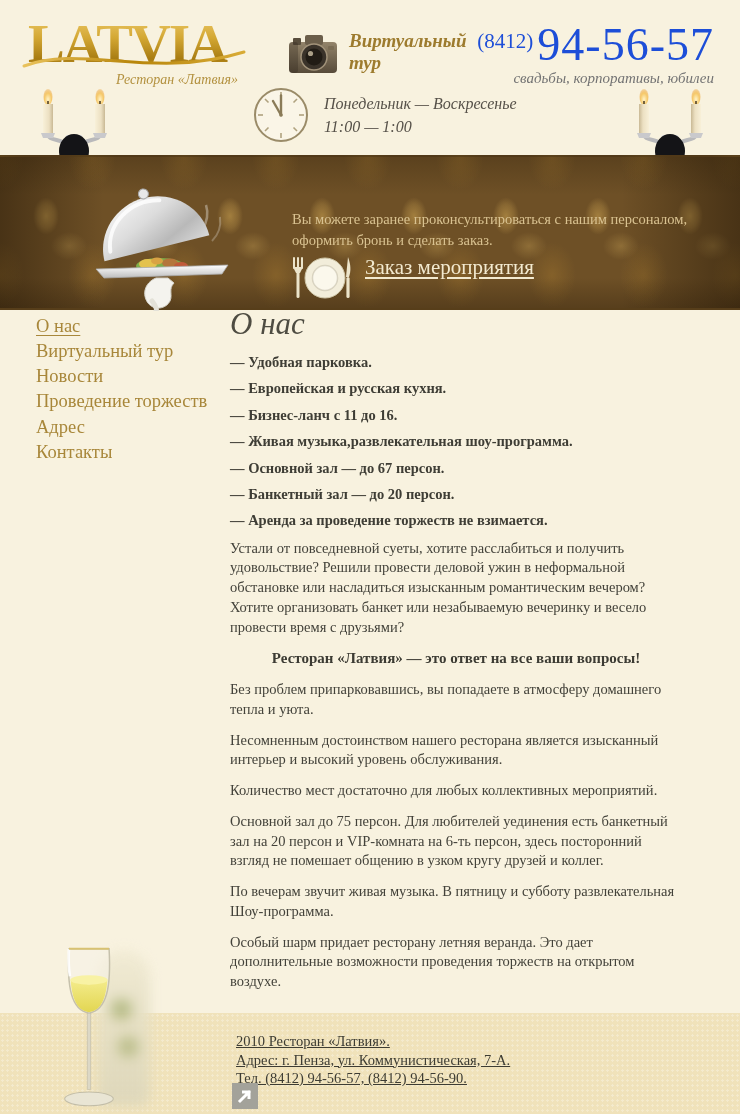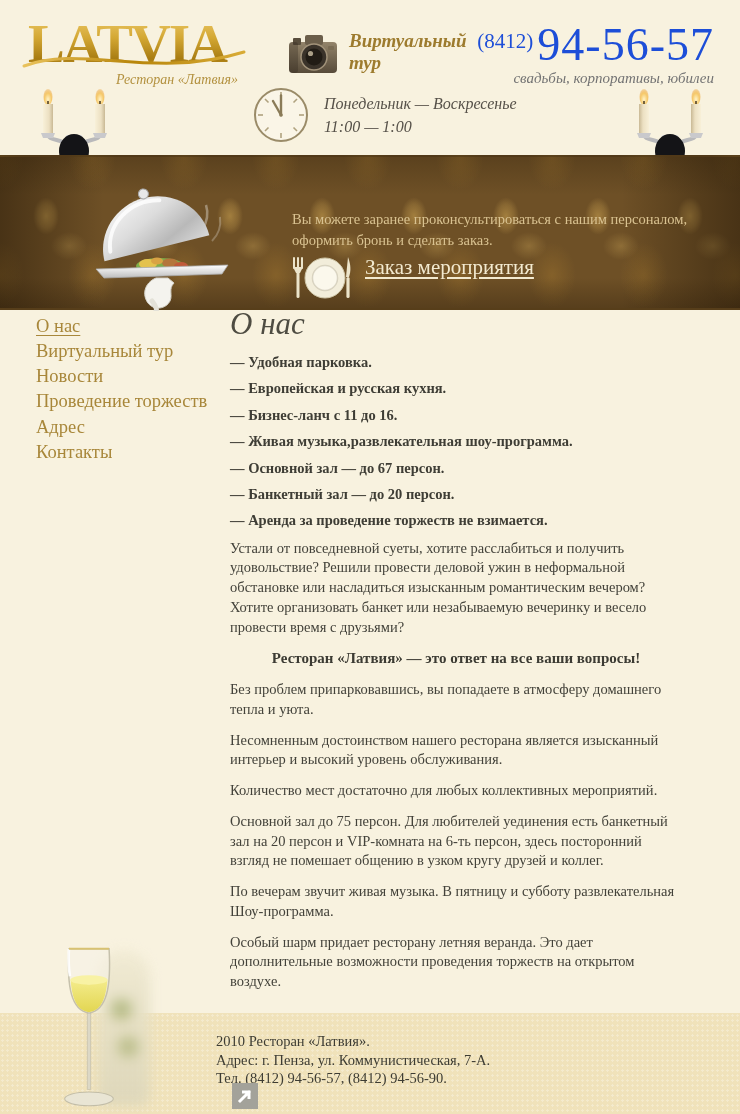--- a/index.html
+++ b/index.html
@@ -70,21 +70,21 @@
   .para { font-size:14.5px; line-height:1.36; margin-bottom:11px; }
   .center-bold { text-align:center; font-weight:bold; font-size:15px; margin:13px 0; color:#3c3b33; }
 
   
   .footer {
     position:absolute; left:0; top:1013px; width:740px; height:101px;
     background-color:#f0e2ba;
     background-image:radial-gradient(rgba(255,255,255,.28) 1px, transparent 1.4px);
     background-size:5px 5px;
   }
-  .footer-text { position:absolute; left:216px; top:19px; font-size:14.5px; line-height:1.28; color:#3d3c33; }
+  .footer-text { position:absolute; left:236px; top:19px; font-size:14.5px; line-height:1.28; color:#3d3c33;text-decoration:underline; }
   .counter-icon {
     position:absolute; left:232px; top:70px; width:26px; height:26px;
     background:#a3a29a; display:flex; align-items:center; justify-content:center; cursor:pointer;
   }
 
   .glass-art { position:absolute; left:38px; top:936px; width:140px; height:178px; z-index:5; pointer-events:none; }
   .bottle {
     position:absolute; left:60px; top:14px; width:52px; height:156px;
     border-radius:26px 26px 10px 10px;
     background:

